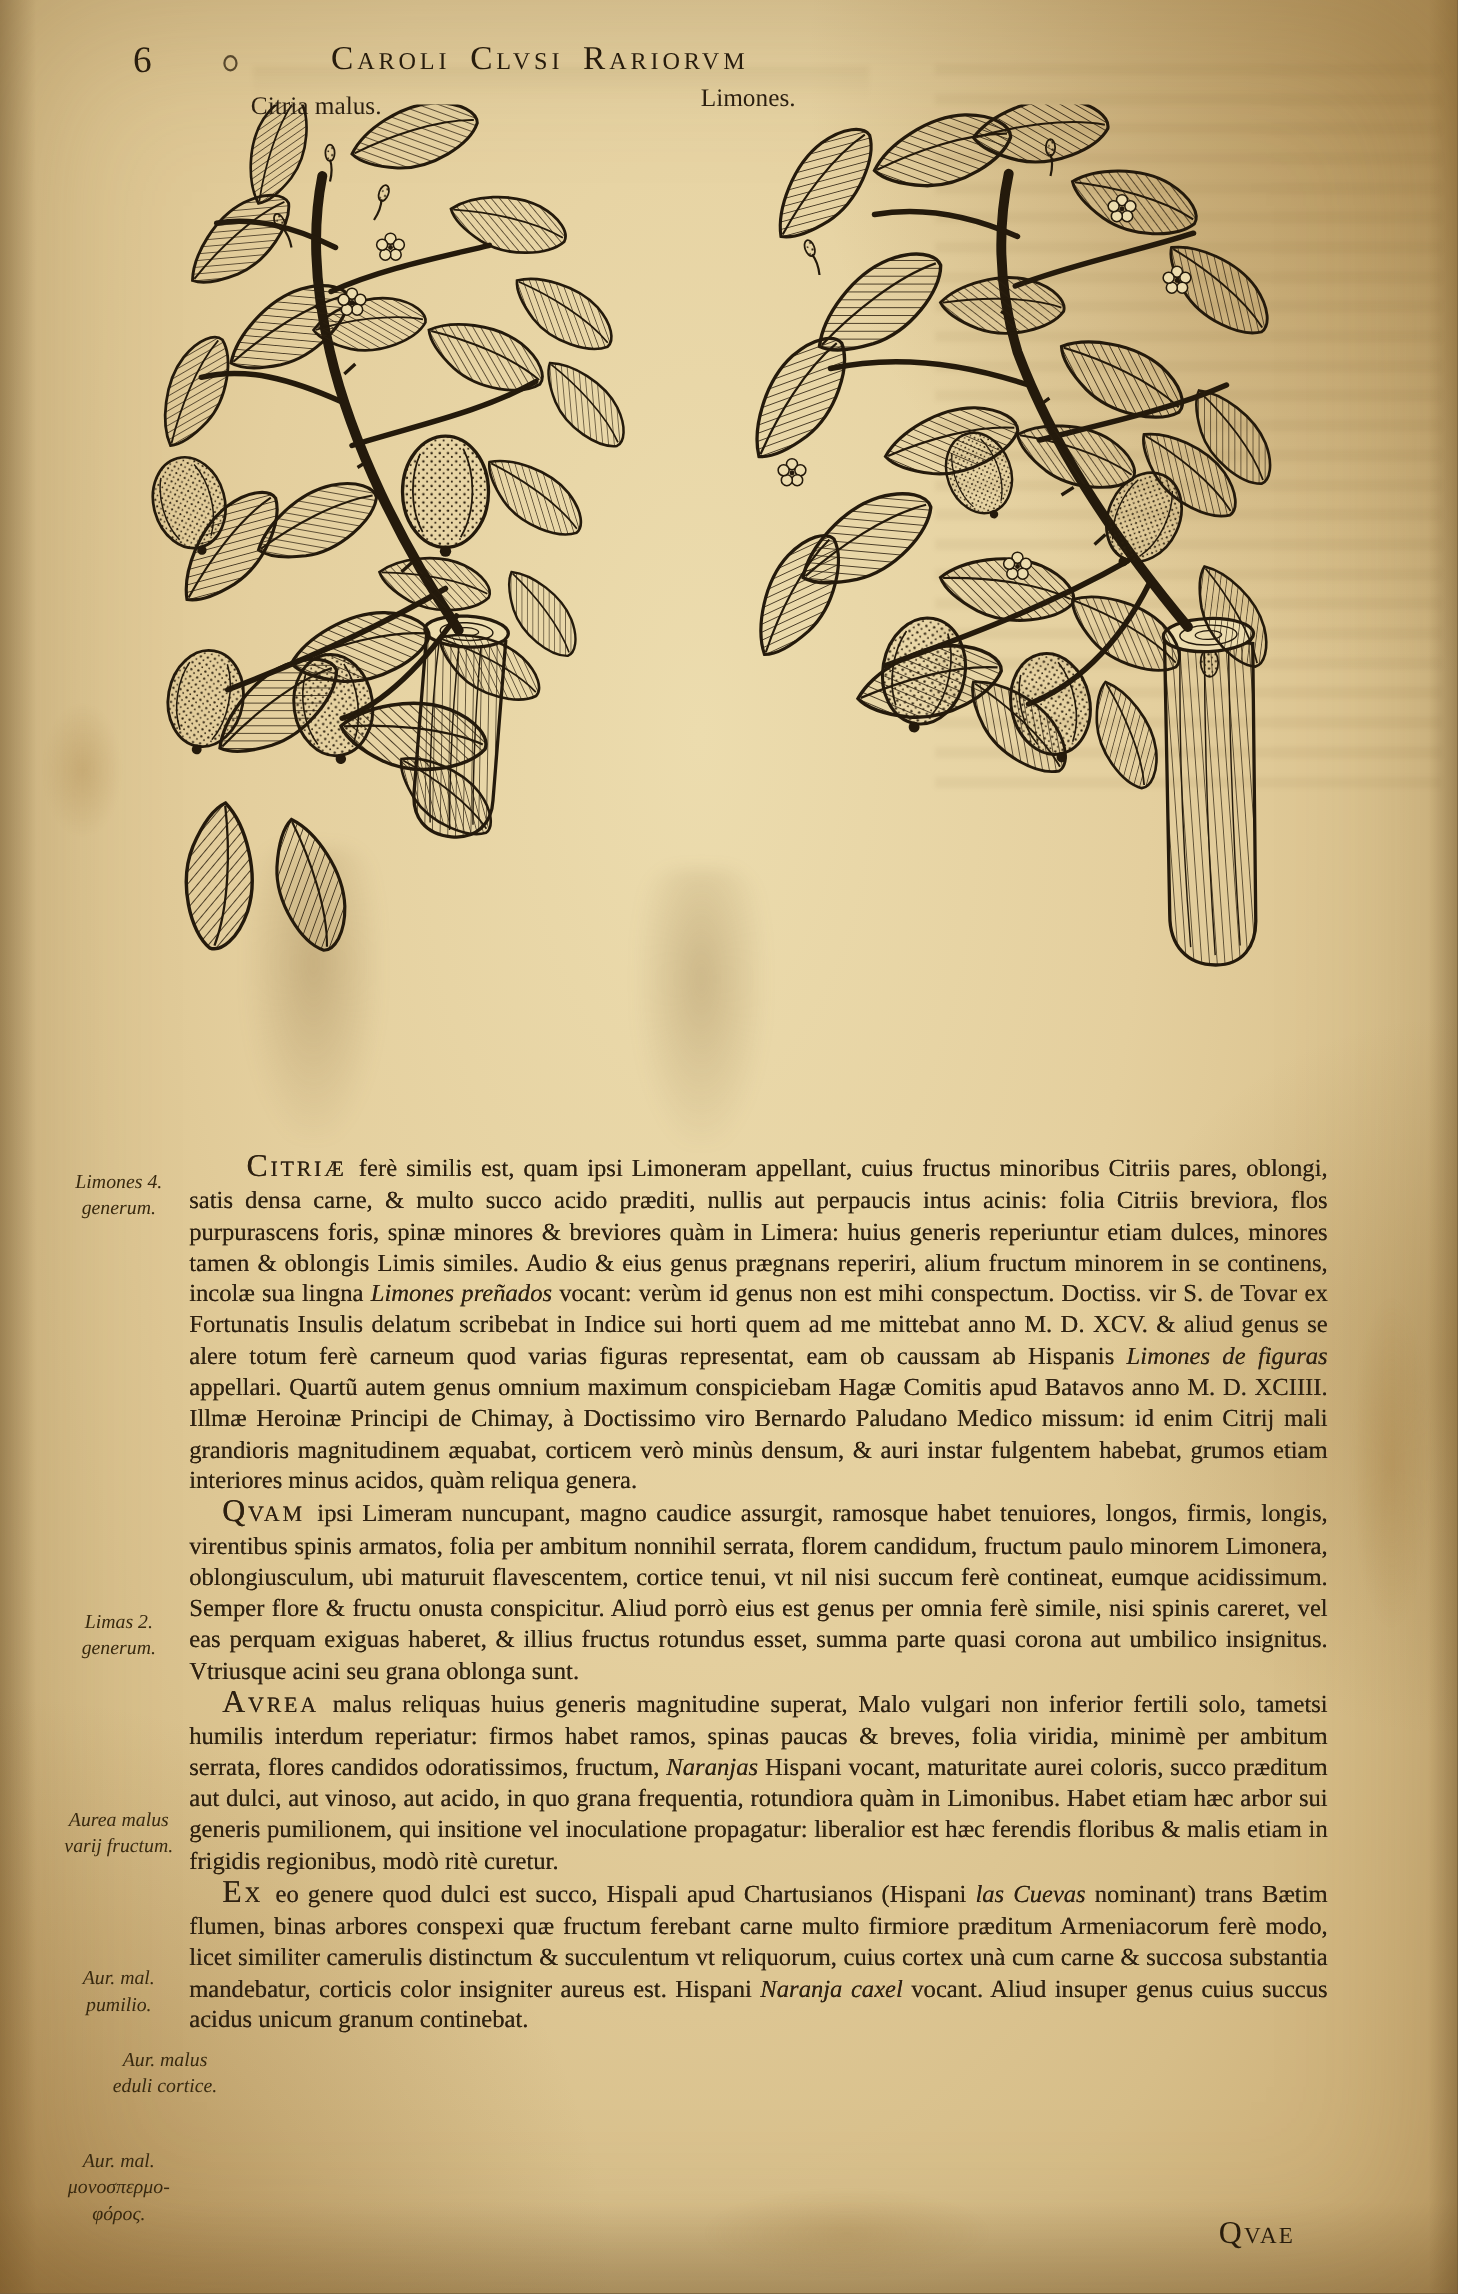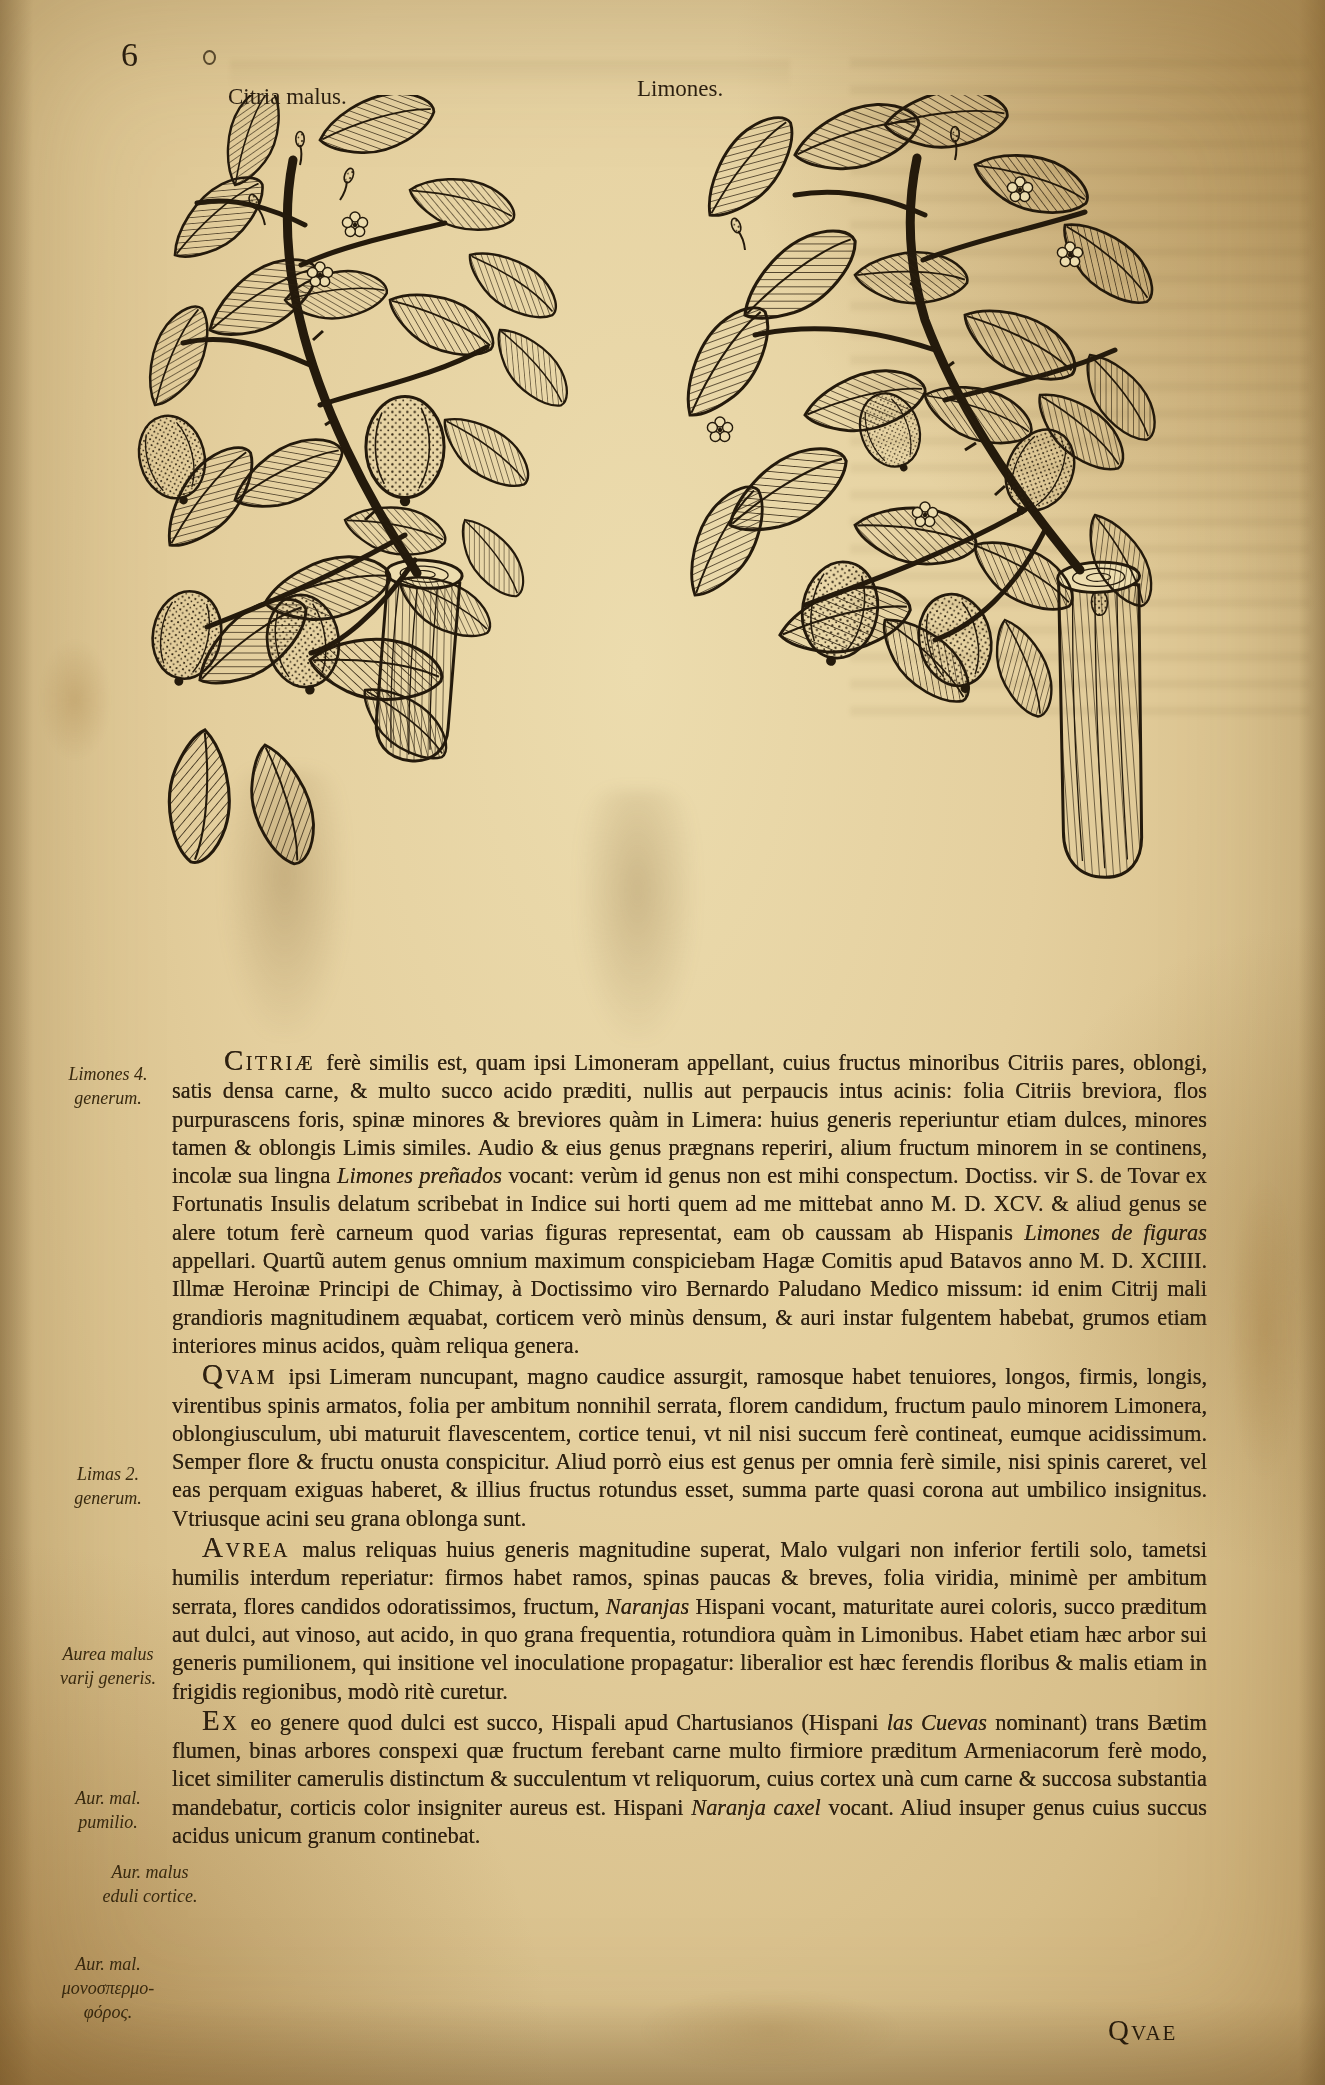--- a/index.html
+++ b/index.html
@@ -56,20 +56,21 @@
   <div class="ghost" style="left:225px;top:770px;width:120px;height:265px;border-radius:40px;
               background:radial-gradient(ellipse at 50% 40%, rgba(128,98,52,.30), rgba(128,98,52,0) 75%);"></div>
   <div class="ghost" style="left:580px;top:790px;width:115px;height:250px;border-radius:40px;
               background:radial-gradient(ellipse at 50% 40%, rgba(128,98,52,.28), rgba(128,98,52,0) 75%);"></div>
   <div class="speck" style="left:40px;top:640px;width:70px;height:120px;background:radial-gradient(closest-side,rgba(158,118,58,.28),rgba(158,118,58,0));"></div>
   <div class="speck" style="left:1230px;top:1180px;width:70px;height:300px;background:radial-gradient(closest-side,rgba(158,118,58,.30),rgba(158,118,58,0));"></div>
   <div class="speck" style="left:640px;top:1990px;width:260px;height:80px;background:radial-gradient(closest-side,rgba(150,112,55,.22),rgba(150,112,55,0));"></div>
 
   <div class="pagenum">6</div>
   <div class="inkdot"></div>
+  <div class="runtitle smallcaps"><span class="cap">C</span><span>AROLI</span>&nbsp;&nbsp;<span class="cap">C</span><span>LVSI</span>&nbsp;&nbsp;<span class="cap">R</span><span>ARIORVM</span></div>
 
   <div class="caption cap-left">Citria malus.</div>
   <div class="caption cap-right">Limones.</div>
 
   <svg class="fig-svg" width="1145" height="955" viewBox="0 0 1145 955">
     <defs>
       <pattern id="ph" patternUnits="userSpaceOnUse" width="5.5" height="5.5" patternTransform="rotate(35)">
         <path d="M0,0 H6" stroke="#2b1f0e" stroke-width="1.15"></path>
       </pattern>
       <pattern id="pd" patternUnits="userSpaceOnUse" width="6.5" height="6.5">
@@ -197,21 +198,21 @@
       <div class="margin-note" style="top: 1062px;">
         <div>Limones 4.</div>
         <div>generum.</div>
       </div>
       <div class="margin-note" style="top: 1462px;">
         <div>Limas 2.</div>
         <div>generum.</div>
       </div>
       <div class="margin-note" style="top: 1642px;">
         <div>Aurea malus</div>
-        <div>varij generis.</div>
+        <div>varij fructum.</div>
       </div>
       <div class="margin-note" style="top: 1786px;">
         <div>Aur. mal.</div>
         <div>pumilio.</div>
       </div>
       <div class="margin-note" style="top: 1860px; margin-left: 42px;">
         <div>Aur. malus</div>
         <div>eduli cortice.</div>
       </div>
       <div class="margin-note" style="top: 1952px;">

